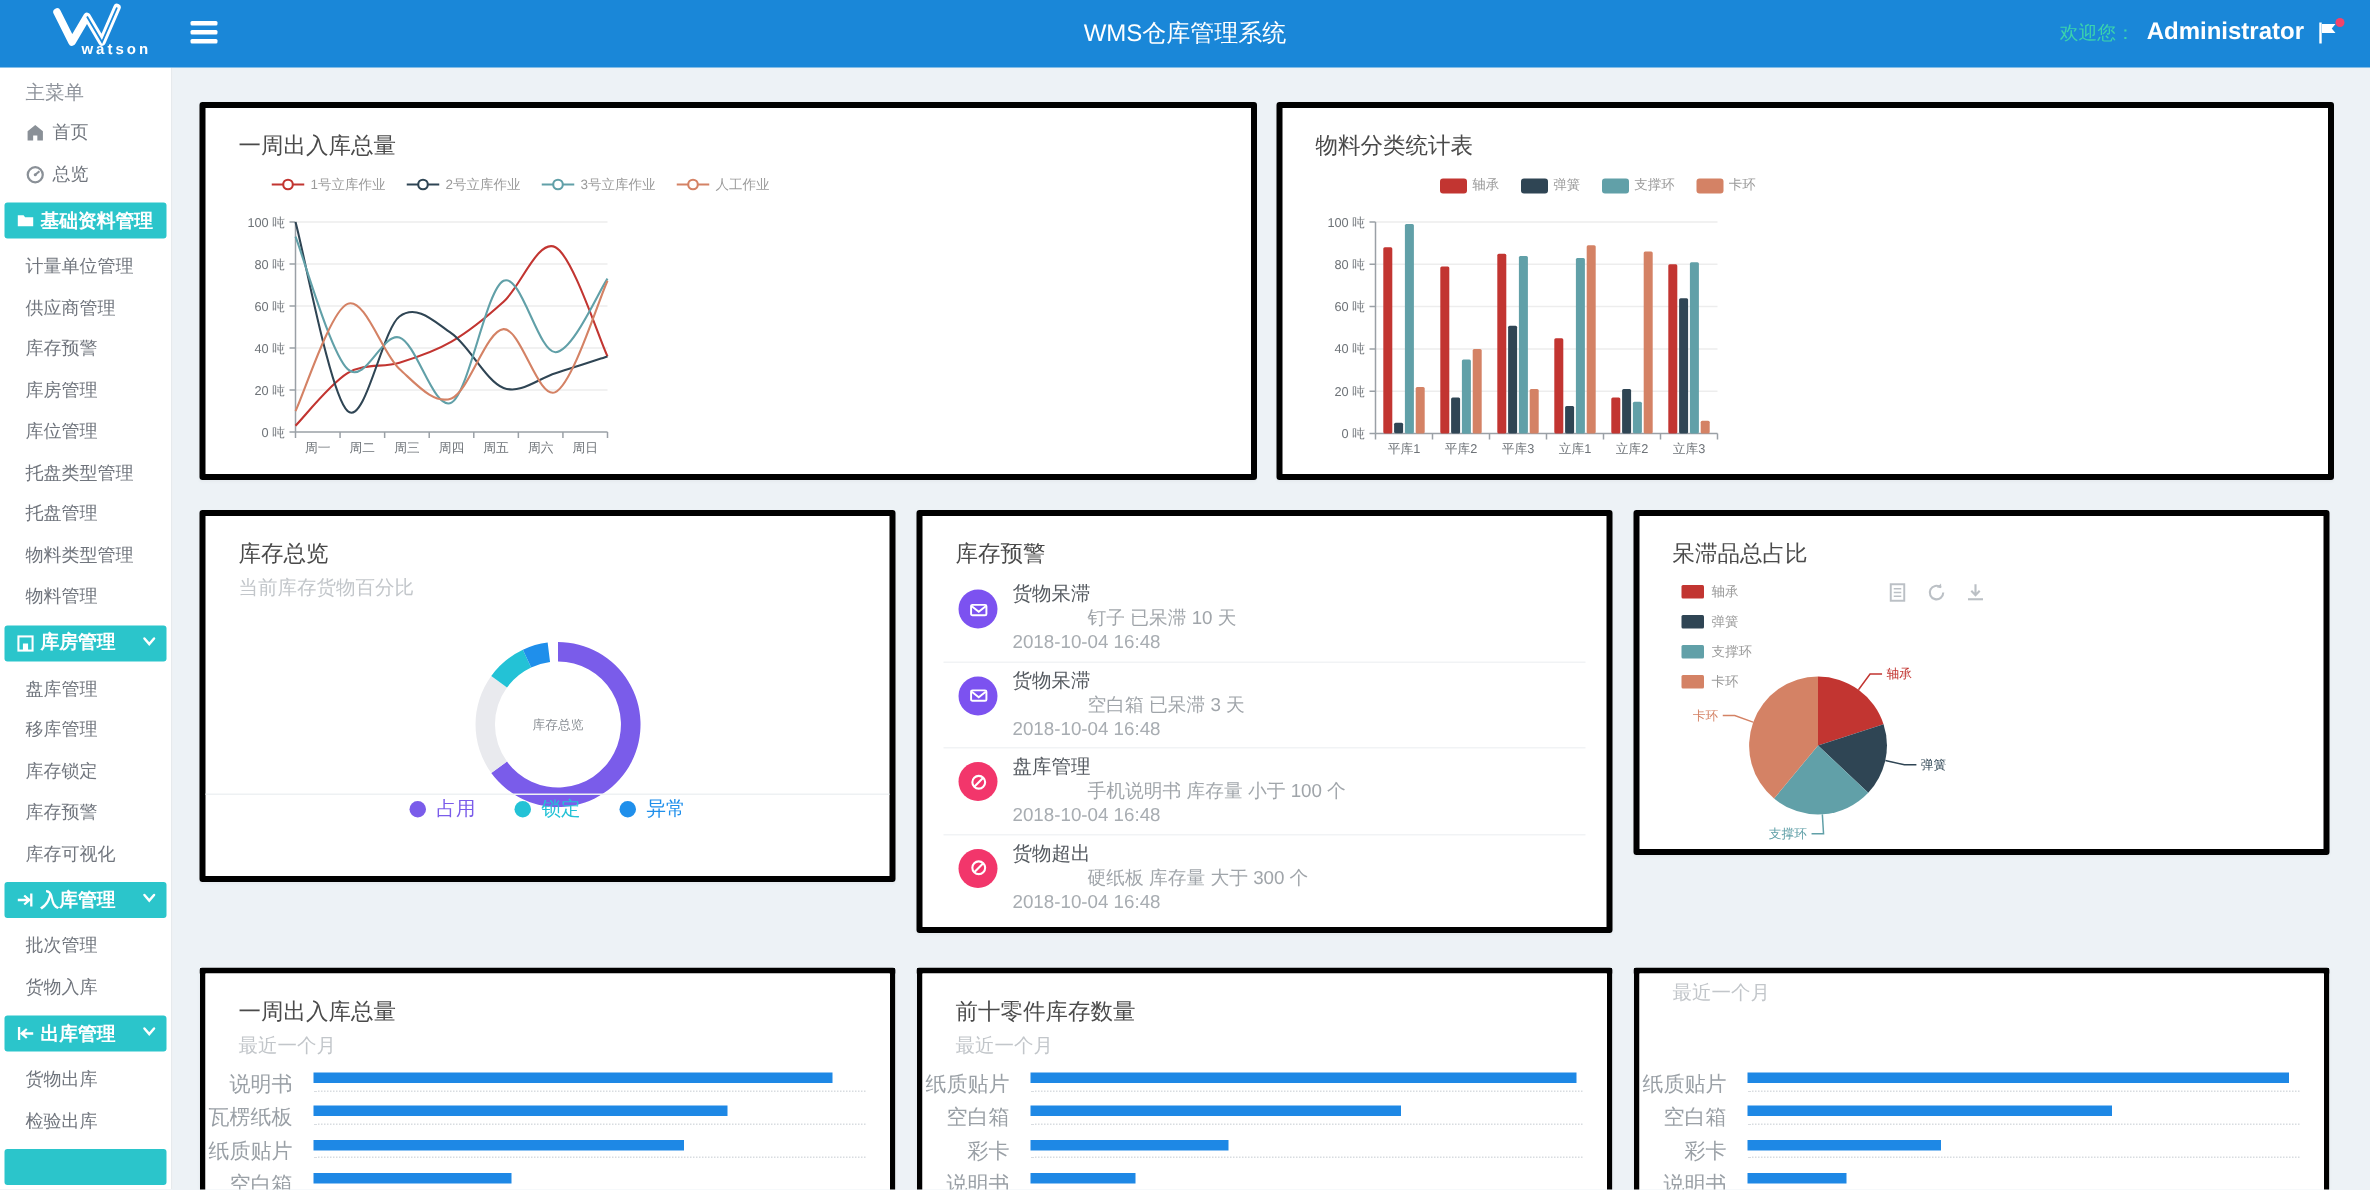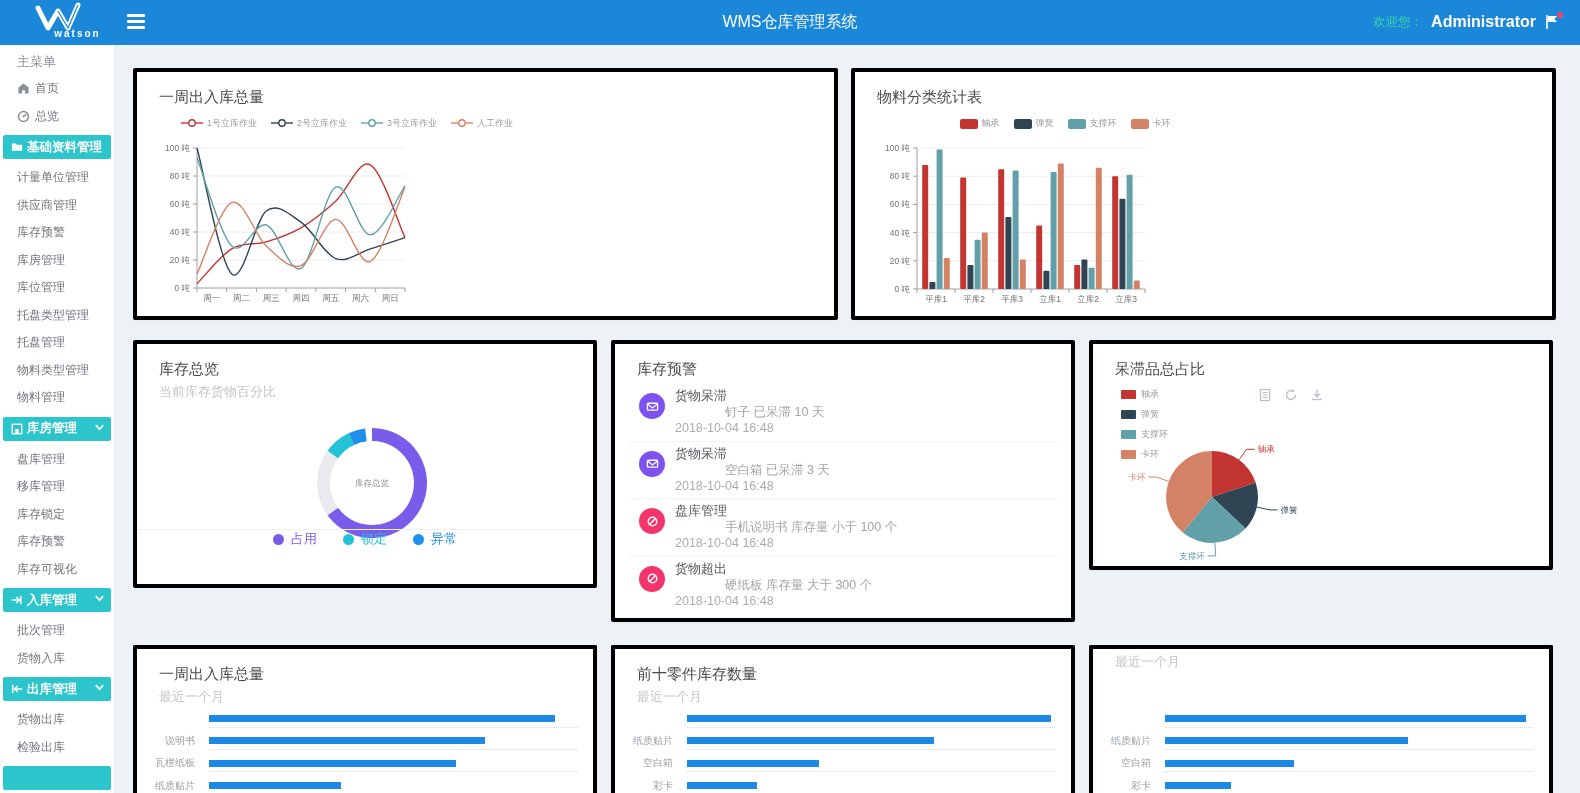--- a/index.html
+++ b/index.html
@@ -76,21 +76,21 @@
   .pie-legend { position:absolute; left:28px; top:44px; }
   .pie-lg-item { display:flex; align-items:center; gap:5px; margin-bottom:7px; font-size:9px; color:#9A9A9A; cursor:pointer; }
   .pie-lg-sq { width:15px; height:9px; border-radius:1px; }
   .pie-toolbar { position:absolute; left:165px; top:44px; display:flex; gap:12px; }
   .tool-ic { width:14px; height:14px; cursor:pointer; opacity:.75; }
 
   
   .hbar-area { position:absolute; left:0; top:62px; right:0; }
   .hbar-row { position:relative; height:22.4px; }
   .hbar-label { position:absolute; right:398px; top:3px; width:60px; text-align:right;
-    font-size:10px; color:#9AA0A6; white-space:nowrap;margin-top:20px; }
+    font-size:14px; color:#9AA0A6; white-space:nowrap; }
   .hbar-track { position:absolute; left:72px; top:4px; width:368px; height:7px; }
   .hbar-bar { height:7px; background:#1E88E5; }
   .hbar-dots { position:absolute; left:72px; top:15.5px; width:368px; border-top:1.5px dotted #D8DCE0; }
 
   svg text { font-family:"Liberation Sans","DejaVu Sans",sans-serif; }
 </style>
 </head>
 <body>
 
 <div class="app">

